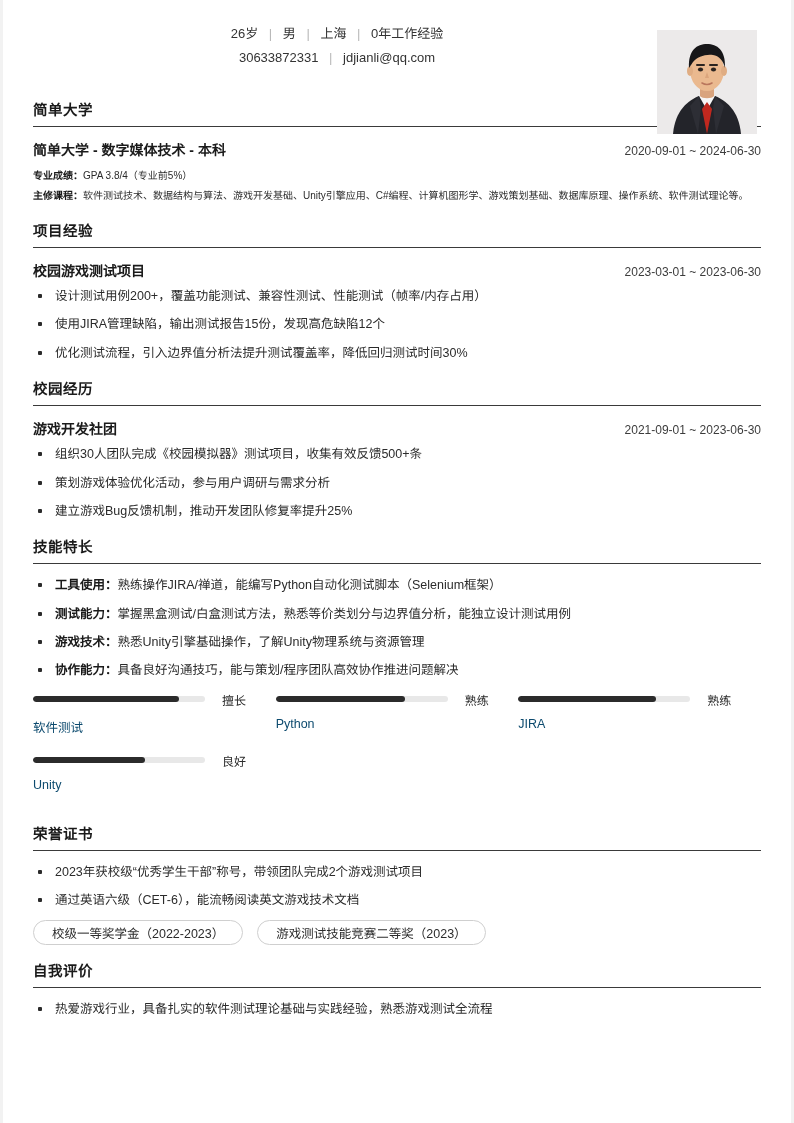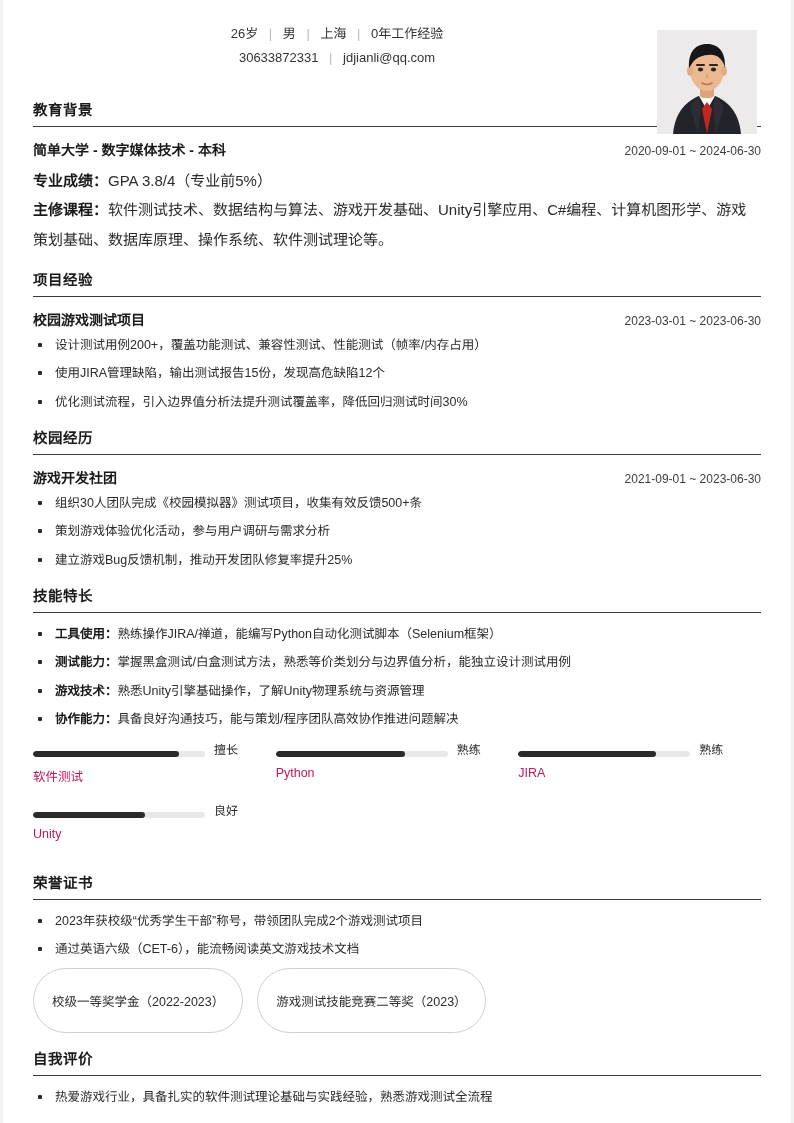--- a/index.html
+++ b/index.html
@@ -92,21 +92,21 @@
     color: #1a1a1a;
   }
   .entry-date {
     font-size: 12px;
     color: #3c3c3c;
     white-space: nowrap;
     padding-left: 14px;
   }
 
   .meta-line {
-    font-size: 15px;
+    font-size: 10px;
     color: #2b2b2b;
     line-height: 1.95;
   }
   .meta-line b { font-weight: bold; color: #1a1a1a; }
 
   
   ul.bullets { list-style: none; }
   ul.bullets li {
     position: relative;
     padding-left: 22px;
@@ -133,22 +133,22 @@
     flex-wrap: wrap;
     margin-top: 10px;
   }
   .skillbar {
     width: 33.33%;
     margin-bottom: 16px;
     padding-right: 26px;
   }
   .bar-row {
     display: flex;
-    align-items: flex-end;
-    gap: 9px;
+    align-items: center;
+    gap: 17px;
   }
   .track {
     flex: 1;
     height: 6px;
     background: #e8e8e8;
     border-radius: 3px;
     overflow: hidden;
     max-width: 172px;
   }
   .fill {
@@ -156,35 +156,35 @@
     background: #2b2b2b;
     border-radius: 3px;
   }
   .bar-level {
     font-size: 12px;
     color: #2b2b2b;
     white-space: nowrap;
   }
   .bar-name {
     font-size: 12.5px;
-    color: #be185d;
+    color: #0c4a6e;
     margin-top: 9px;
   }
 
   
   .tags {
     display: flex;
     flex-wrap: wrap;
     gap: 14px;
     margin-top: 9px;
   }
   .tag {
     border: 1px solid #cfcfcf;
     border-radius: 999px;
-    padding: 22px 18px;
+    padding: 2px 18px;
     font-size: 12.5px;
     color: #2b2b2b;
     white-space: nowrap;
     background: #ffffff;
   }
 </style>
 </head>
 <body>
 
 <div class="page">
@@ -239,21 +239,21 @@
 
         <path d="M45 53 Q50 56 55 53" stroke="#b9765c" stroke-width="1.6" fill="none" stroke-linecap="round"></path>
 
         <path d="M42 66 L33 76 L41 104 L44 78 Z" fill="#2d2e35"></path>
         <path d="M58 66 L67 76 L59 104 L56 78 Z" fill="#2d2e35"></path>
       </svg>
     </div>
   </div>
 
   <div class="section">
-    <div class="section-title">教育背景</div>
+    <div class="section-title">简单大学</div>
     <div class="section-rule"></div>
 
     <div class="entry">
       <div class="entry-head">
         <div class="entry-title">简单大学 - 数字媒体技术 - 本科</div>
         <div class="entry-date">2020-09-01 ~ 2024-06-30</div>
       </div>
       <div class="meta-line">
         <b>专业成绩：</b><span>GPA 3.8/4（专业前5%）</span>
       </div>

